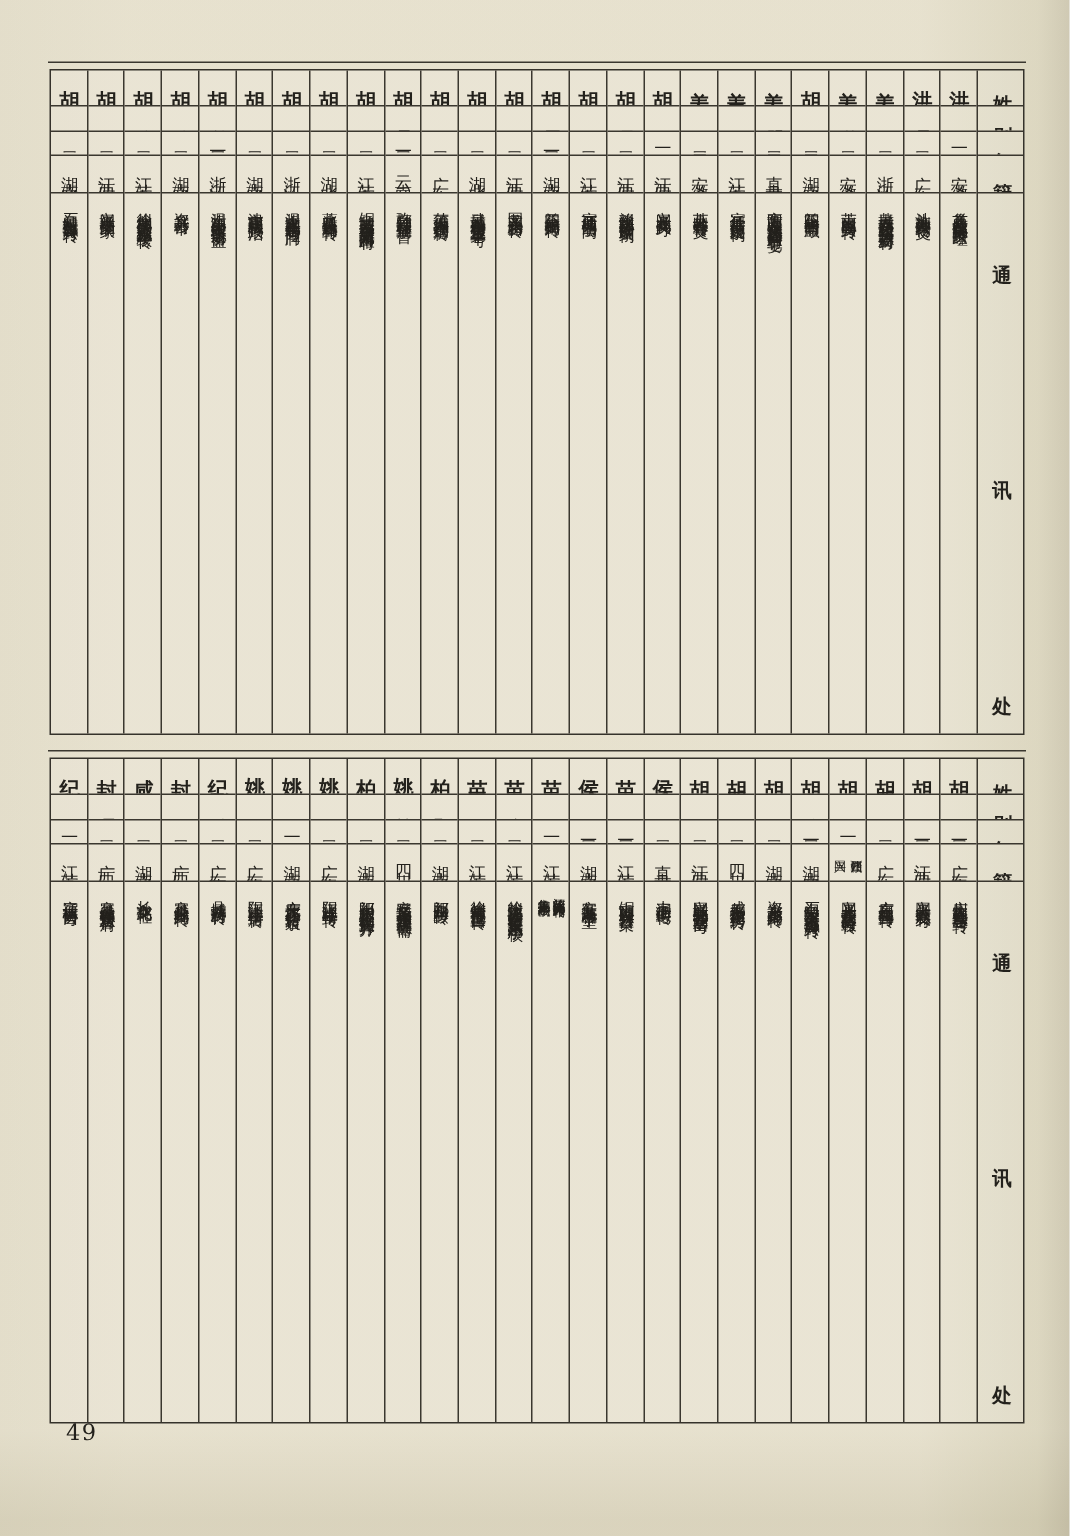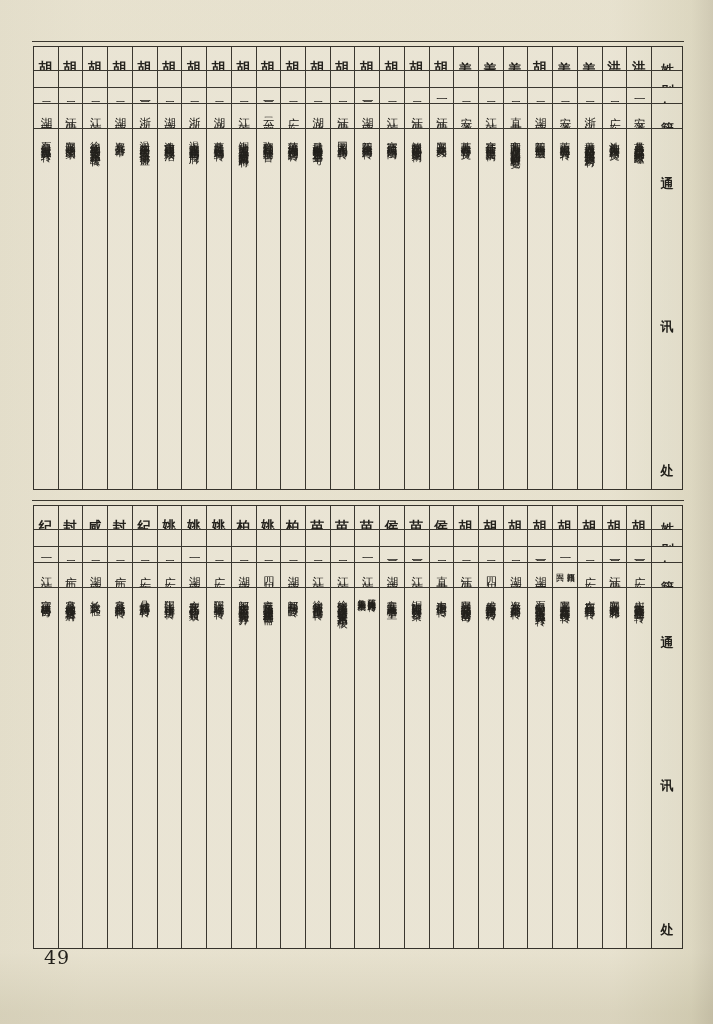--- a/index.html
+++ b/index.html
@@ -29,21 +29,21 @@
   .origin-cell > span{font-size:11.5px;text-align:justify;text-align-last:justify;padding:2px 0;}
   .origin-cell.small > span{font-size:8px;text-align:start;text-align-last:auto;white-space:pre-line;line-height:11px;letter-spacing:0;}
   .address-cell{flex:1 1 auto;border-bottom:none;padding-top:4px;}
   .address-cell > span{font-size:10.5px;letter-spacing:1px;line-height:13px;text-align:start;}
   .address-cell.small > span{font-size:8.5px;letter-spacing:0.5px;line-height:10px;white-space:pre-line;}
   .header-col .cell > span{font-size:13px;font-weight:bold;text-align:justify;text-align-last:justify;}
   .header-col .name-cell > span{padding:4px 0;}
   .header-col .alias-cell > span,.header-col .age-cell > span{padding:1px 0;}
   .header-col .origin-cell > span{padding:6px 0;}
   .header-col .address-cell > span{padding:32px 0;}
-  .page-num{position:absolute;left:44px;top:946px;font-size:19px;font-family:"DejaVu Serif",serif;letter-spacing:1px;}
+  .page-num{position:absolute;left:44px;top:946px;font-size:15px;font-family:"DejaVu Serif",serif;letter-spacing:1px;}
 </style>
 </head>
 <body>
 
 <div class="page">
   <div class="content">
 
     <section class="roster-table">
       <div class="col header-col">
         <div class="cell name-cell">

